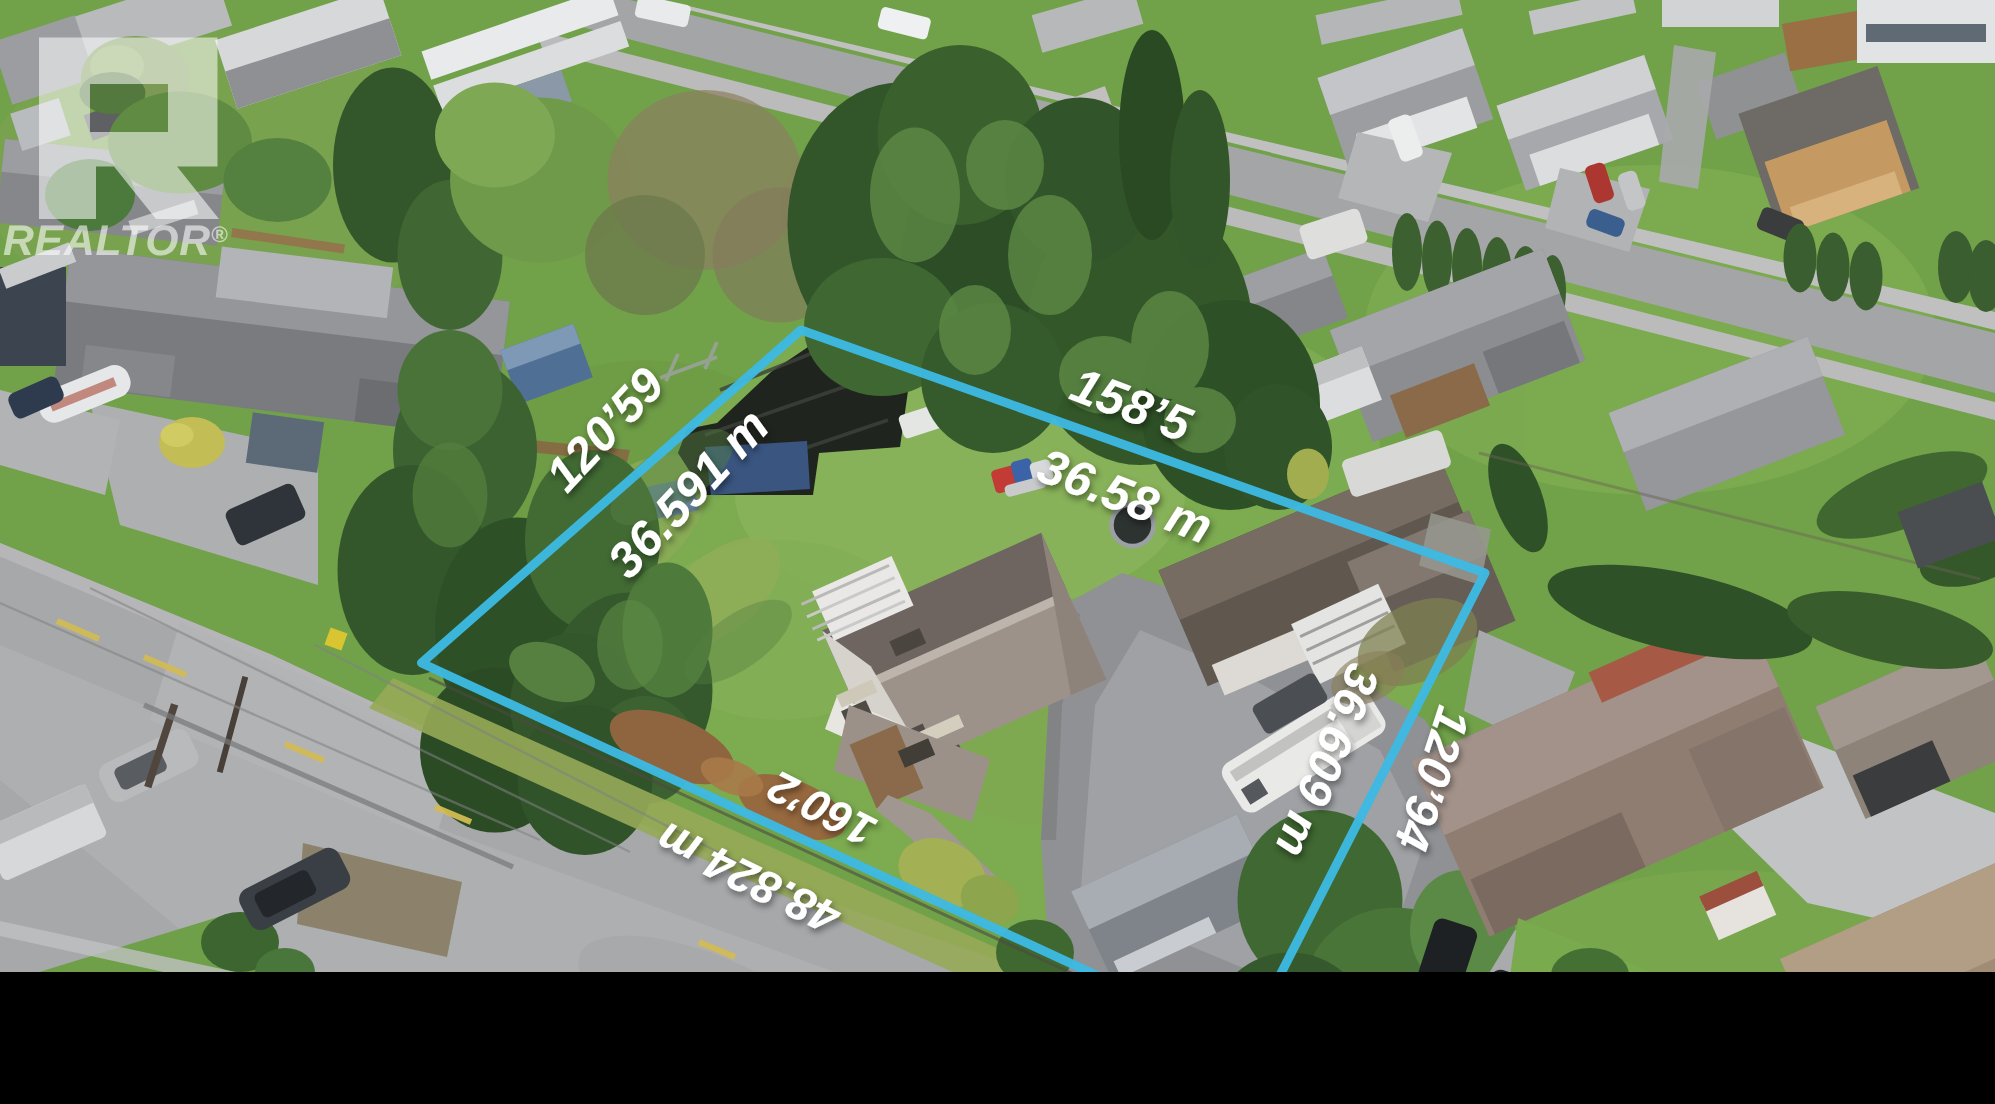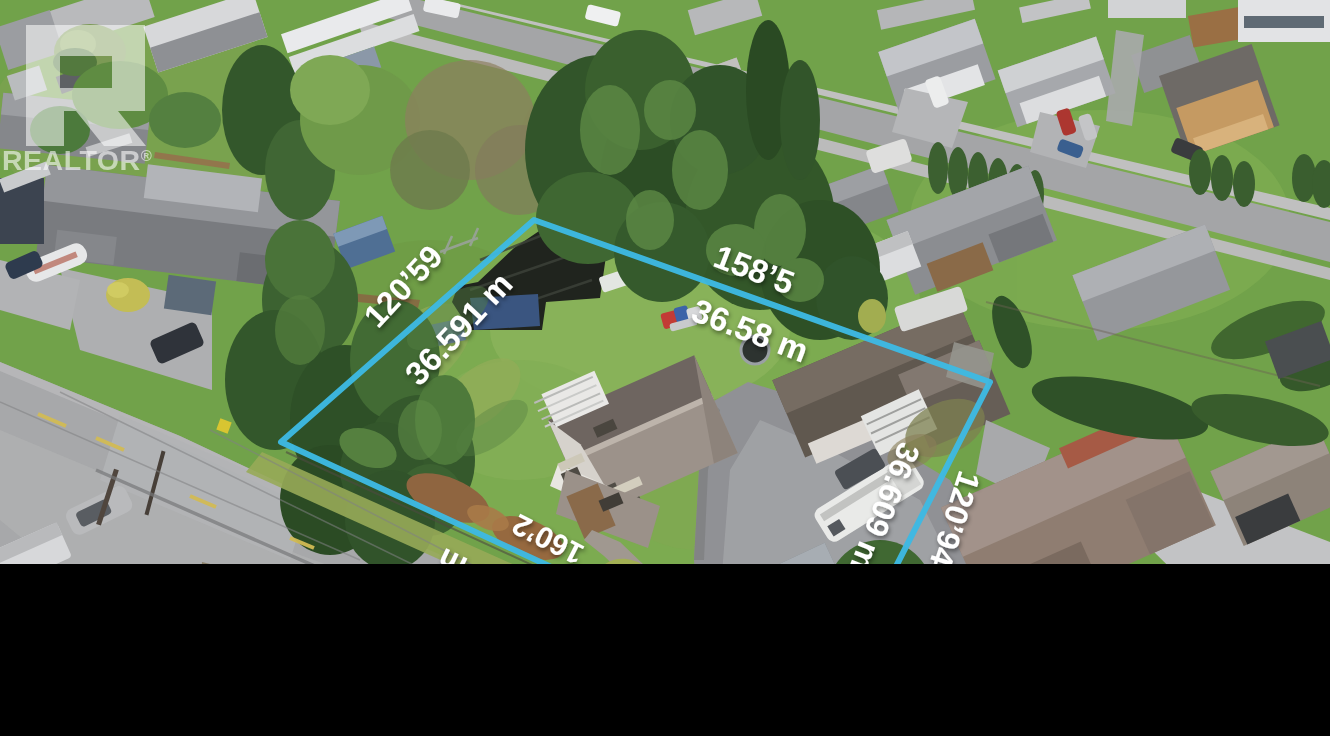--- a/index.html
+++ b/index.html
@@ -1,16 +1,16 @@
 <!DOCTYPE html>
 <html><head>
 <meta charset="utf-8">
 <style>
   html,body{margin:0;padding:0;background:#000;}
-  #stage{position:relative;width:1330px;height:564px;overflow:hidden;font-family:"Liberation Sans", sans-serif;}
+  #stage{position:relative;width:1330px;height:648px;overflow:hidden;font-family:"Liberation Sans", sans-serif;font-style:italic;}
   svg{display:block;}
 </style>
 </head>
 <body>
 <div id="stage">
 <svg width="1330" height="736" viewBox="0 0 1330 736" xmlns="http://www.w3.org/2000/svg">
 <defs>
   <filter id="lsh" x="-20%" y="-20%" width="140%" height="140%">
     <feDropShadow dx="1" dy="2.5" stdDeviation="2.2" flood-color="#000000" flood-opacity="0.45"></feDropShadow>
   </filter>

